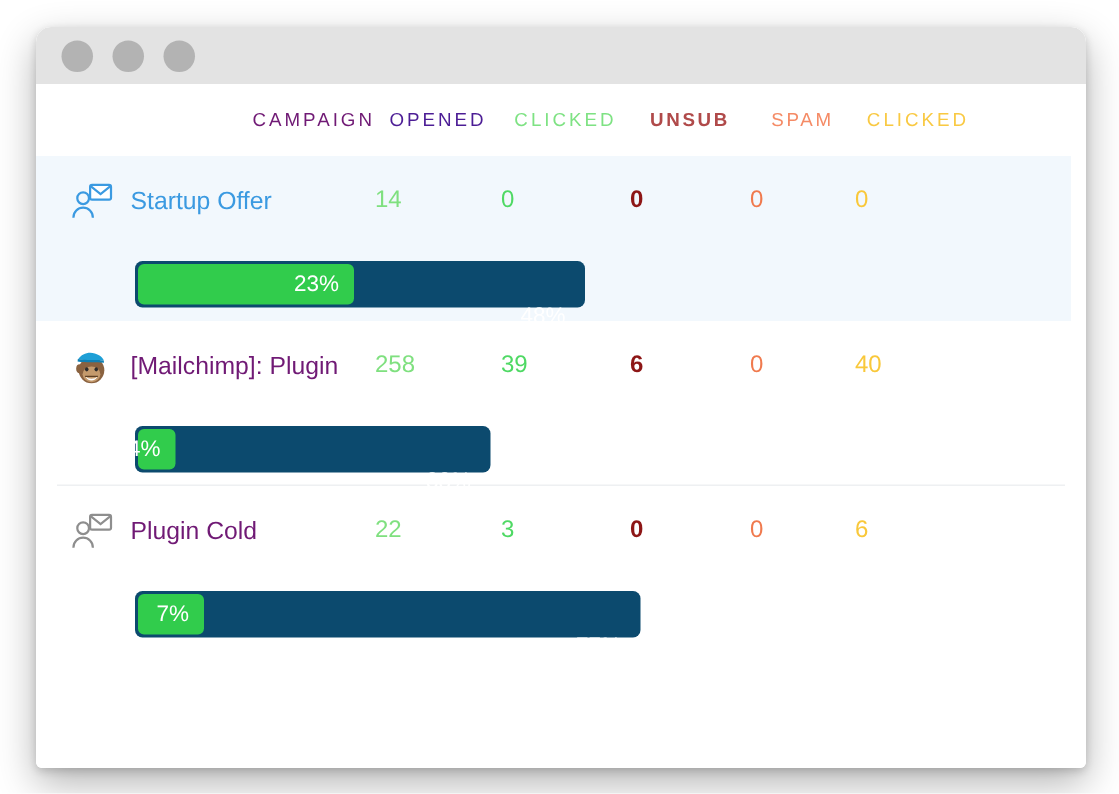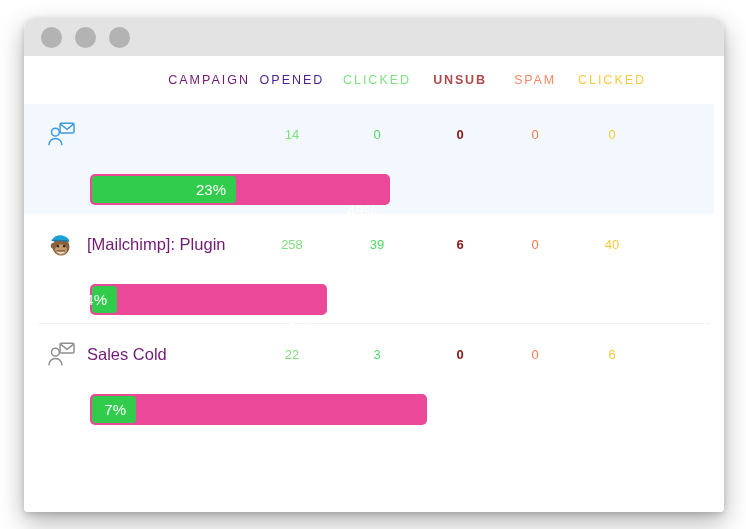--- a/index.html
+++ b/index.html
@@ -125,41 +125,41 @@
   .campaign-name.dark { color: #701a75; }
 
   .avatar {
     width: 30px;
     height: 26px;
     flex: 0 0 auto;
     display: block;
   }
 
   .td {
-    font-size: 13px;
-    text-align: center;
+    font-size: 16px;
+    text-align: left;
   }
   .td.opened  { color: #7fe07f; }
   .td.clicked { color: #4fd964; }
   .td.unsub   { color: #8d1616; font-weight: 700; }
   .td.spam    { color: #f07a4e; }
   .td.bounce  { color: #f9c83a; }
 
   
   .bar-wrap {
     padding: 0 0 0 66px;
     height: 50px;
     display: flex;
     align-items: center;
   }
   .bar-track {
     position: relative;
     height: 31px;
     border-radius: 5px;
-    background: #ec4899;
+    background: #0c4a6e;
     display: flex;
     align-items: center;
     justify-content: flex-end;
   }
   .bar-track-label {
     color: #ffffff;
     font-size: 15px;
     padding-right: 13px;
     position: relative;
     z-index: 2;
@@ -215,20 +215,21 @@
           <div class="grid trow">
             <div class="campaign-cell">
               <svg class="avatar" viewBox="0 0 32 28">
                 <g fill="none" stroke="#3b9ae1" stroke-width="1.6">
                   <circle cx="10" cy="12" r="4.2"></circle>
                   <path d="M3 26c0-4.2 3.2-7.2 7-7.2s7 3 7 7.2"></path>
                   <rect x="15" y="2.5" width="15" height="10.5" rx="1.4" fill="#ffffff"></rect>
                   <path d="M15.4 3.4L22.5 9l7.1-5.6"></path>
                 </g>
               </svg>
+              <span class="campaign-name blue">Startup Offer</span>
             </div>
             <div class="td opened">14</div>
             <div class="td clicked">0</div>
             <div class="td unsub">0</div>
             <div class="td spam">0</div>
             <div class="td bounce">0</div>
             <div></div>
           </div>
           <div class="bar-wrap">
             <div class="bar-track" style="width: 300px;">
@@ -277,21 +278,21 @@
           <div class="grid trow">
             <div class="campaign-cell">
               <svg class="avatar" viewBox="0 0 32 28">
                 <g fill="none" stroke="#8e8e8e" stroke-width="1.6">
                   <circle cx="10" cy="12" r="4.2"></circle>
                   <path d="M3 26c0-4.2 3.2-7.2 7-7.2s7 3 7 7.2"></path>
                   <rect x="15" y="2.5" width="15" height="10.5" rx="1.4" fill="#ffffff"></rect>
                   <path d="M15.4 3.4L22.5 9l7.1-5.6"></path>
                 </g>
               </svg>
-              <span class="campaign-name dark">Sales Cold</span>
+              <span class="campaign-name dark">Plugin Cold</span>
             </div>
             <div class="td opened">22</div>
             <div class="td clicked">3</div>
             <div class="td unsub">0</div>
             <div class="td spam">0</div>
             <div class="td bounce">6</div>
             <div></div>
           </div>
           <div class="bar-wrap">
             <div class="bar-track" style="width: 337px;">

